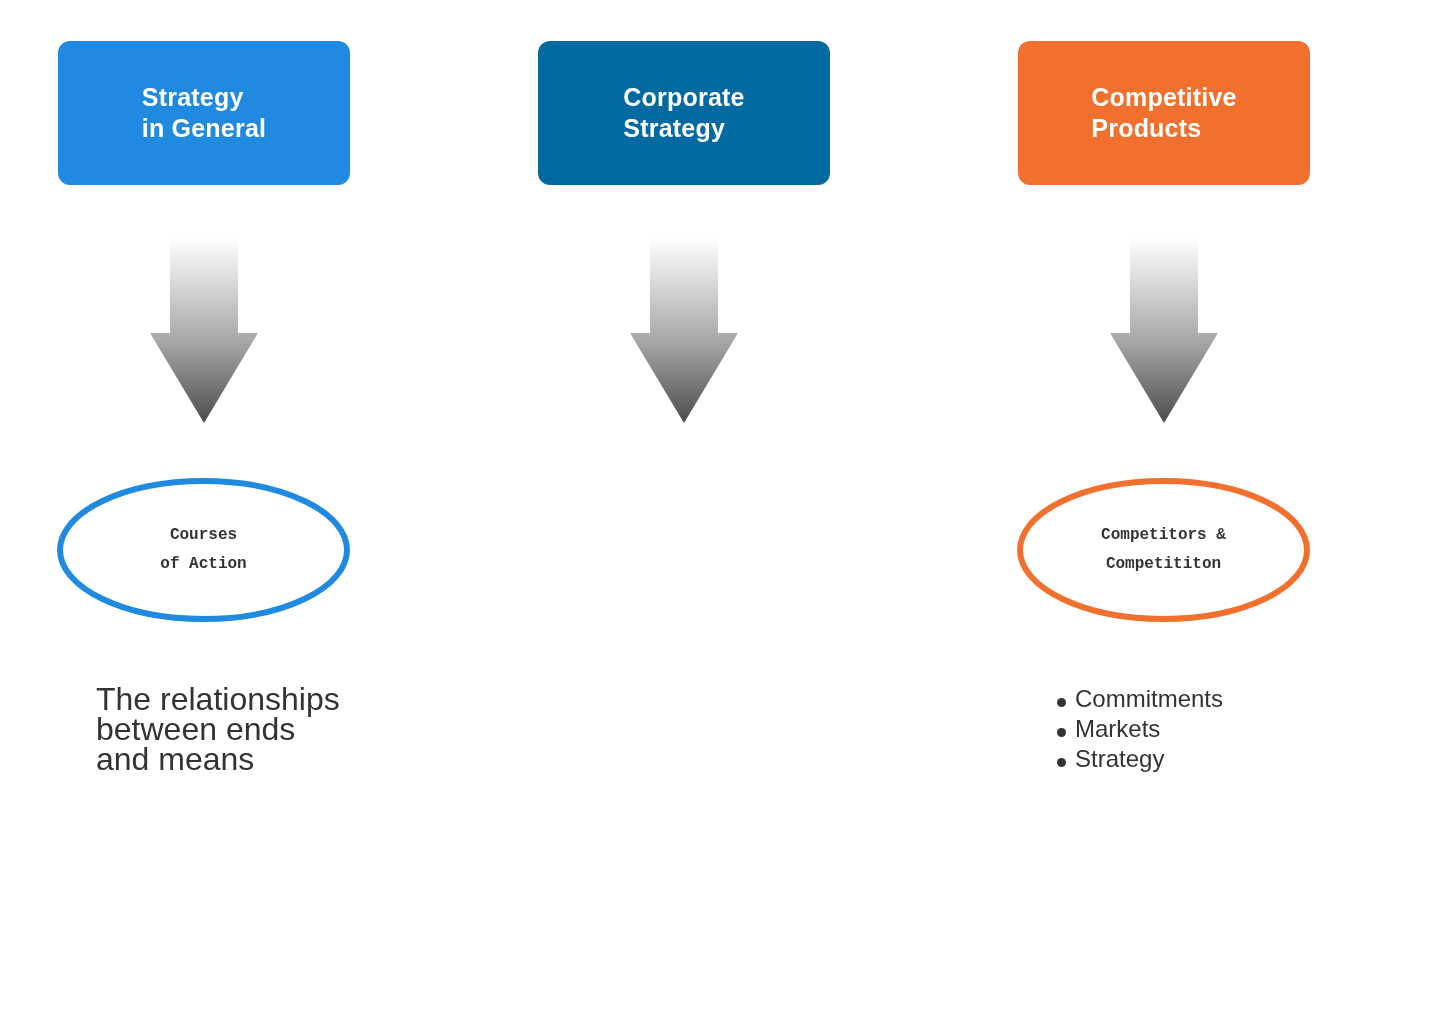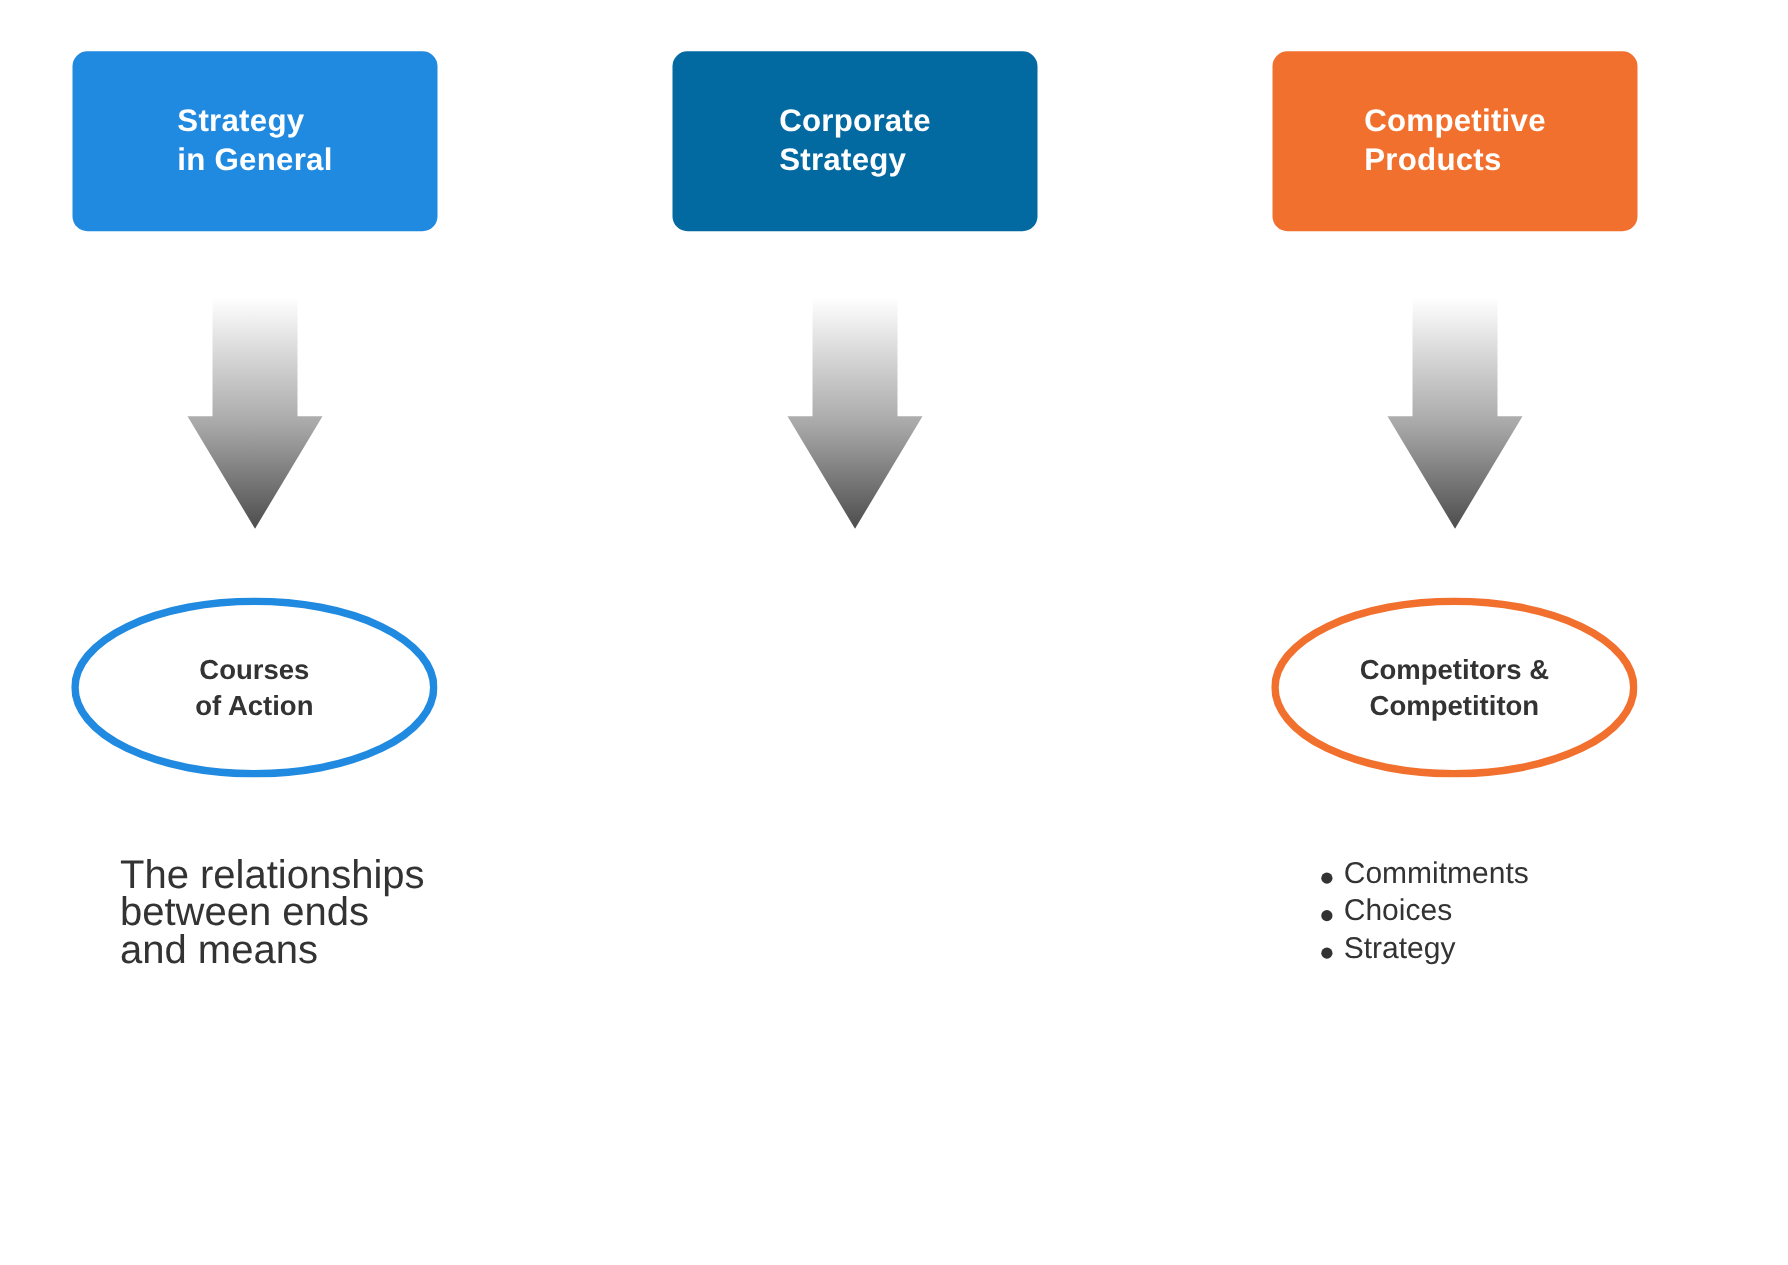--- a/index.html
+++ b/index.html
@@ -81,27 +81,28 @@
   }
   .ellipse-label {
     position: absolute;
     left: 0; top: 0;
     width: 293px;
     height: 144px;
     display: flex;
     align-items: center;
     justify-content: center;
     font-weight: bold;
-    font-size: 22px;
+    font-size: 16px;
     line-height: 29px;
     text-align: center;
     color: #333333;
     white-space: pre-line;
     box-sizing: border-box;
     padding: 0 18px;
+    font-family: Liberation Mono, monospace;
   }
 
   
   .notes {
     position: absolute;
     top: 684px;
   }
   #notes-1 { left: 96px; width: 260px; }
   #notes-2 { left: 574px; width: 300px; }
   #notes-3 { left: 1048px; width: 370px; }
@@ -189,21 +190,21 @@
           <stop offset="100%" stop-color="#4d4d4d"></stop>
         </linearGradient>
       </defs>
       <polygon points="23,0 91,0 91,95 111,95 57,185 3,95 23,95" fill="url(#arrowgrad2)"></polygon>
     </svg>
 
 
     <div class="notes" id="notes-2">
       <ul class="bullets">
         <li>Commitments</li>
-        <li>Choices</li>
+        <li>Markets</li>
         <li>Strategy</li>
       </ul>
     </div>
   </div>
 
   <div class="col" id="col-3">
 
     <div class="headbox" id="headbox-3">
       <span class="boxlabel">Competitive
 Products</span>

